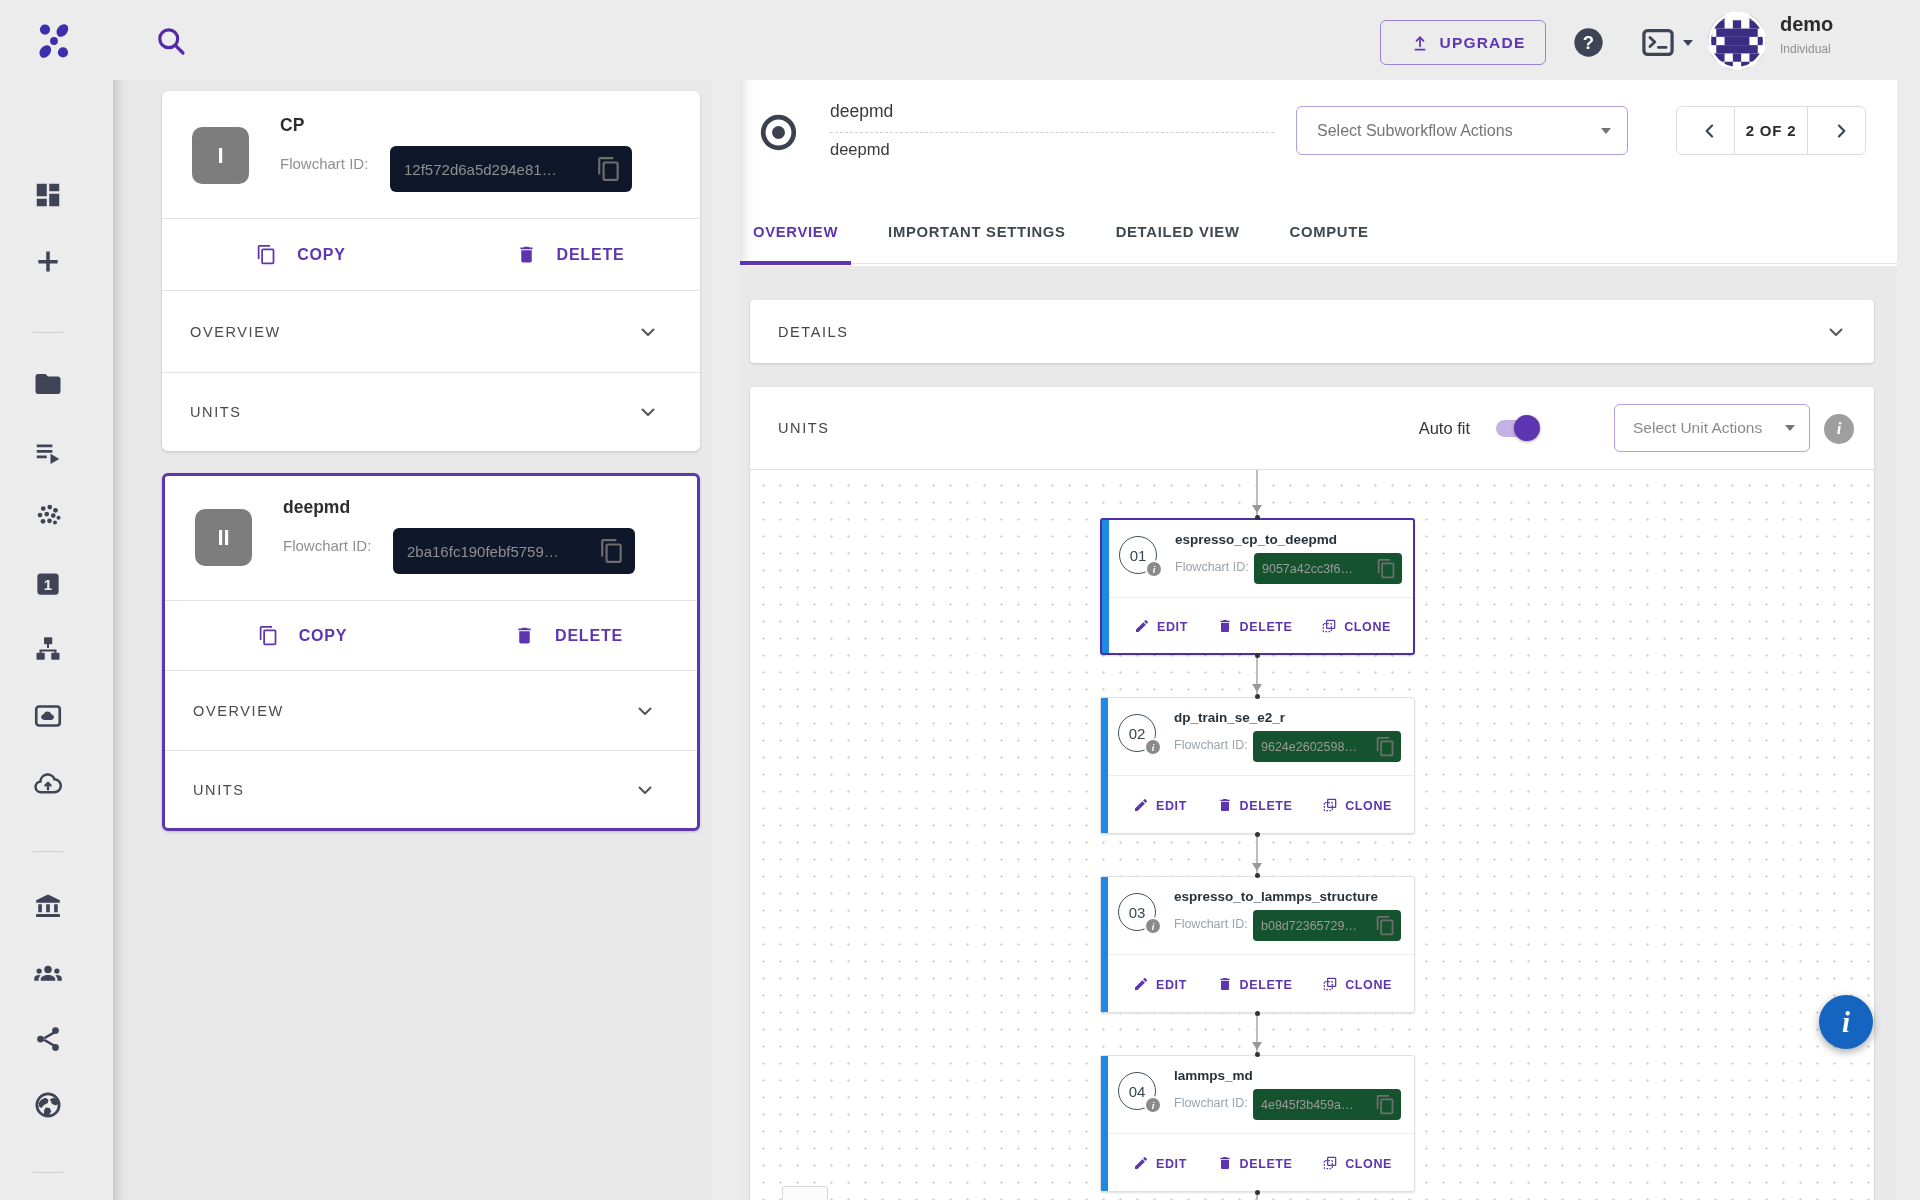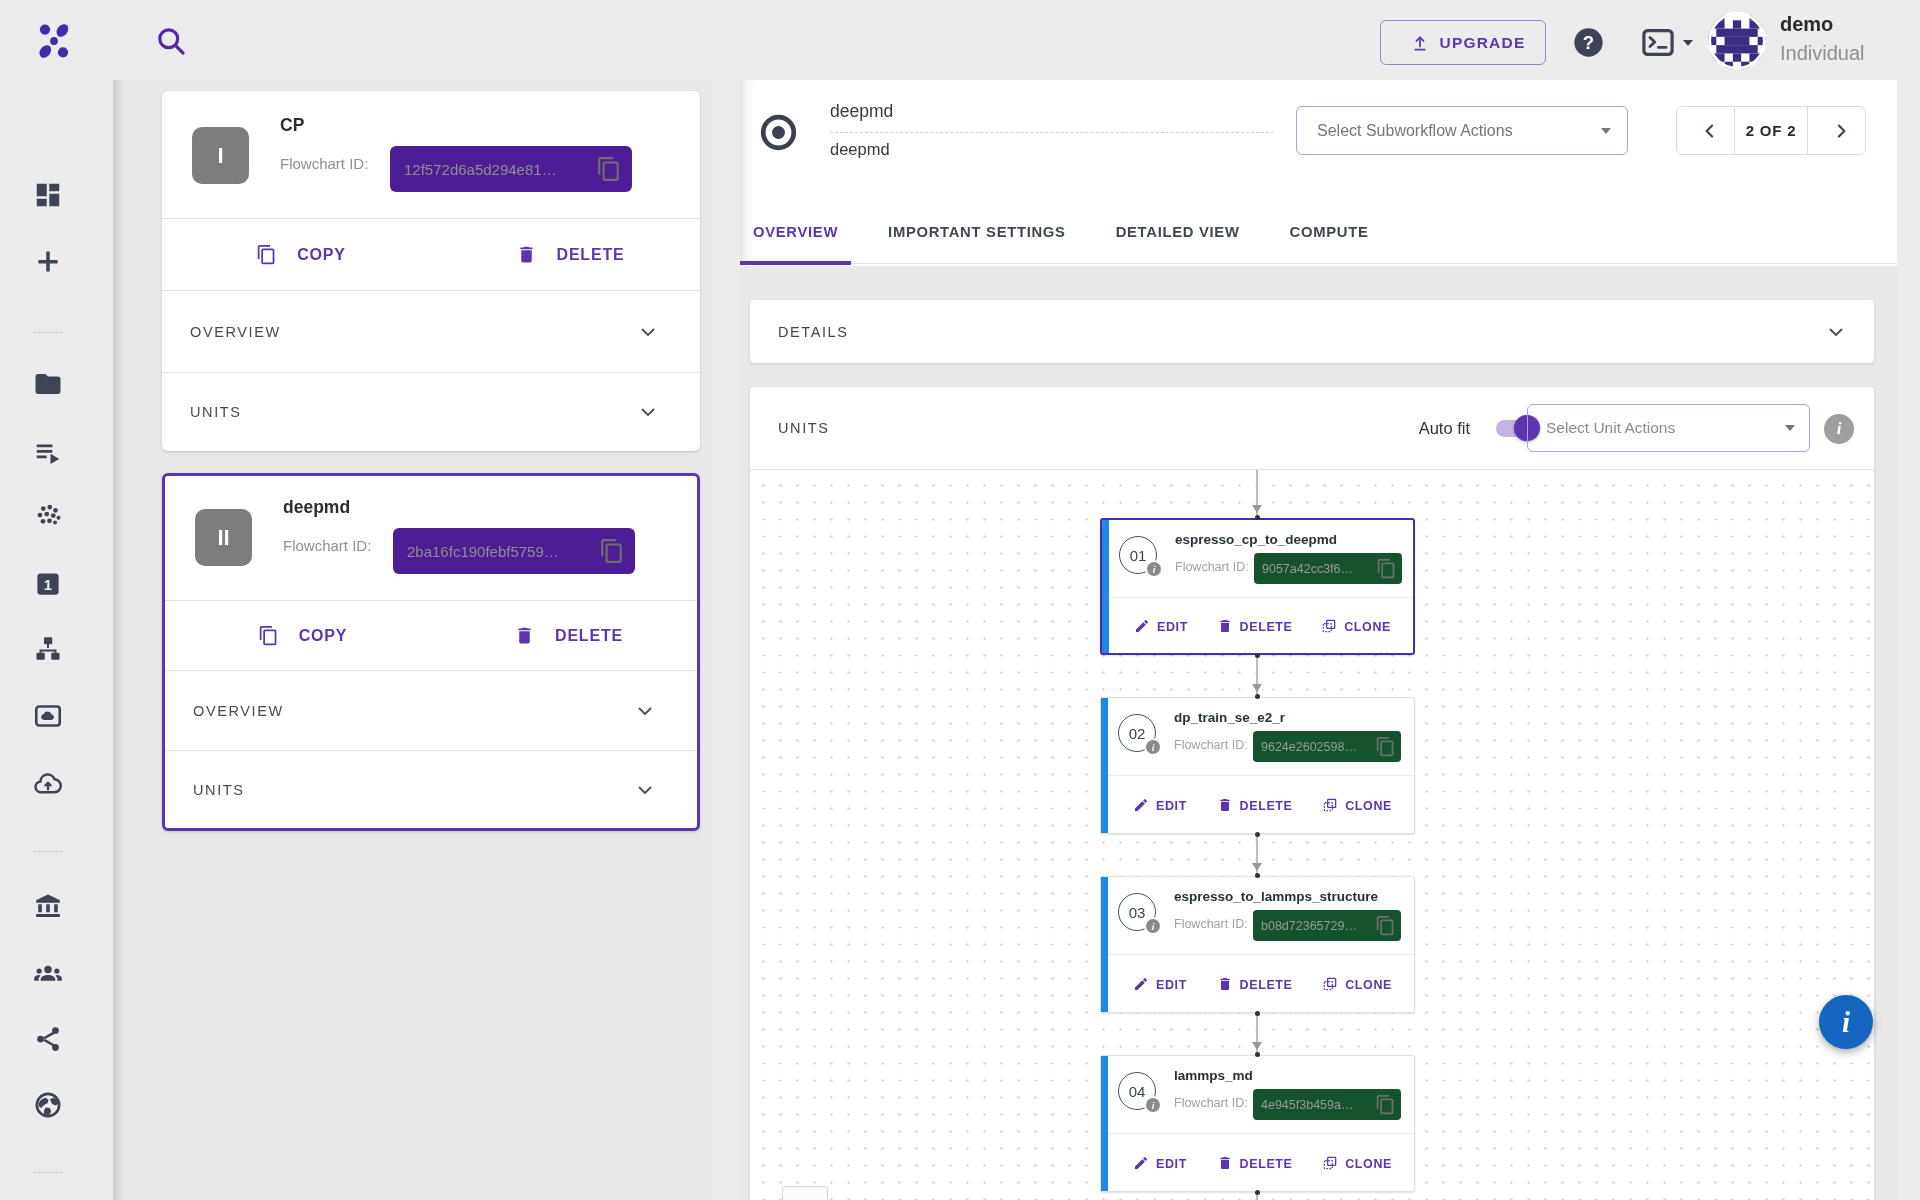--- a/index.html
+++ b/index.html
@@ -13,40 +13,40 @@
   .logo { position:absolute; left:33px; top:20px; width:42px; height:42px; cursor:pointer; }
   .search-btn { position:absolute; left:155px; top:25px; width:32px; height:32px; color:#5329a6; }
   .upgrade-btn { position:absolute; left:1380px; top:20px; width:166px; height:45px; border:1.6px solid #9b83d2;
     border-radius:6px; display:flex; align-items:center; justify-content:center; gap:10px;
     color:#5e35b1; font-size:15.5px; font-weight:700; letter-spacing:1.2px; }
   .help-btn { position:absolute; left:1572px; top:26px; width:33px; height:33px; }
   .term-btn { position:absolute; left:1640px; top:26px; width:58px; height:33px; display:flex; align-items:center; gap:7px; color:#3f4356; }
   .caret-down { width:0; height:0; border-left:5.5px solid transparent; border-right:5.5px solid transparent; border-top:6.5px solid #3f4356; }
   .avatar { position:absolute; left:1708px; top:12px; width:58px; height:58px; border-radius:50%; overflow:hidden; background:#fff; cursor:pointer; }
   .user-name { position:absolute; left:1780px; top:13px; font-size:20px; font-weight:700; color:#2b2b2b; }
-  .user-plan { position:absolute; left:1780px; top:42px; font-size:20px; color:#8f8f8f; }
+  .user-plan { position:absolute; left:1780px; top:42px; font-size:12px; color:#8f8f8f; }
 
   
   .sidebar { position:absolute; left:0; top:80px; width:113px; height:1120px; background:#ececec; }
   .side-ic { position:absolute; left:33px; width:30px; height:30px; color:#3f4356; cursor:pointer; }
   .side-ic svg { width:100%; height:100%; }
   .side-div { position:absolute; left:33px; width:30px; border-top:1.6px solid #cfcfcf; }
 
   
   .sw-panel { position:absolute; left:113px; top:80px; width:599px; height:1120px; background:#e9e9e9;
     box-shadow: inset 16px 0 14px -14px rgba(0,0,0,.22); }
   .sw-card { position:absolute; left:49px; width:538px; background:#fff; border-radius:6px;
     box-shadow:0 1px 3px rgba(0,0,0,.18); display:flex; flex-direction:column; }
   .sw-card.selected { border:3px solid #5e35b1; }
   .sw-head { position:relative; height:128px; border-bottom:1px solid #e2e2e2; }
   .sw-badge { position:absolute; left:30px; top:36px; width:57px; height:57px; background:#7d7d7d; border-radius:10px;
     color:#fff; font-size:22px; font-weight:700; display:flex; align-items:center; justify-content:center; }
   .sw-title { position:absolute; left:118px; top:24px; font-size:17.5px; font-weight:700; color:#2d2d2d; }
   .sw-fid-label { position:absolute; left:118px; top:64px; font-size:15px; color:#8f8f8f; }
-  .sw-chip { position:absolute; left:228px; top:55px; width:242px; height:46px; background:#4c1d95; border-radius:6px;
+  .sw-chip { position:absolute; left:228px; top:55px; width:242px; height:46px; background:#0f172a; border-radius:6px;
     display:flex; align-items:center; padding:0 10px 0 14px; cursor:pointer; }
   .sw-chip-text { flex:1; font-size:15px; color:#8f8f8f; white-space:nowrap; overflow:hidden; }
   .sw-chip svg { width:26px; height:26px; color:#6e6e6e; flex:none; }
   .sw-actions { height:72px; border-bottom:1px solid #e2e2e2; display:flex; }
   .sw-actions .half { flex:1; display:flex; align-items:center; justify-content:center; }
   .txt-btn { display:inline-flex; align-items:center; gap:20px; color:#5e35b1; font-size:16px; font-weight:700; letter-spacing:.8px; }
   .txt-btn svg { width:21px; height:21px; }
   .sw-acc { position:relative; height:81px; display:flex; align-items:center; padding:0 24px 0 28px; cursor:pointer; }
   .sw-acc + .sw-acc { border-top:1px solid #e2e2e2; }
   .sw-acc:last-child { flex:1; }
@@ -85,21 +85,21 @@
   .details-card svg.chev { margin-left:auto; width:24px; height:24px; color:#555; }
 
   .units-card { position:absolute; left:750px; top:387px; width:1124px; height:813px; background:#fff; border-radius:4px 4px 0 0;
     box-shadow:0 1px 3px rgba(0,0,0,.16); overflow:hidden; }
   .units-head { position:relative; height:83px; border-bottom:1px solid #e2e2e2; display:flex; align-items:center; padding-left:28px; }
   .autofit-label { position:absolute; right:404px; font-size:16.5px; color:#333; }
   .switch { position:absolute; right:336px; width:42px; height:17px; border-radius:9px; background:#c5b2e4; cursor:pointer; }
   .switch .knob { position:absolute; top:-4.5px; left:0; width:26px; height:26px; border-radius:50%; background:#5e35b1;
     box-shadow:0 1px 3px rgba(0,0,0,.35); }
   .switch.on .knob { left:auto; right:-2px; }
-  .unit-actions-dd { position:absolute; right:64px; top:17px; width:283px; height:48px; border:1.6px solid #b39ddb; border-radius:6px;
+  .unit-actions-dd { position:absolute; right:64px; top:17px; width:196px; height:48px; border:1.6px solid #b39ddb; border-radius:6px;
     display:flex; align-items:center; justify-content:space-between; padding:0 14px 0 18px; color:#8a8a8a; font-size:15.5px; cursor:pointer; }
   .units-info { position:absolute; right:20px; top:27px; width:30px; height:30px; border-radius:50%; background:#9e9e9e;
     color:#fff; display:flex; align-items:center; justify-content:center;
     font-family:"Liberation Serif", serif; font-style:italic; font-weight:700; font-size:17px; cursor:pointer; }
 
   .canvas { position:absolute; left:0; top:83px; width:1124px; height:730px; background:#fff; overflow:hidden;
     background-image: radial-gradient(circle, #d6d6d6 1.15px, transparent 1.35px);
     background-size:17px 17px; background-position:5px 7px; }
 
   

